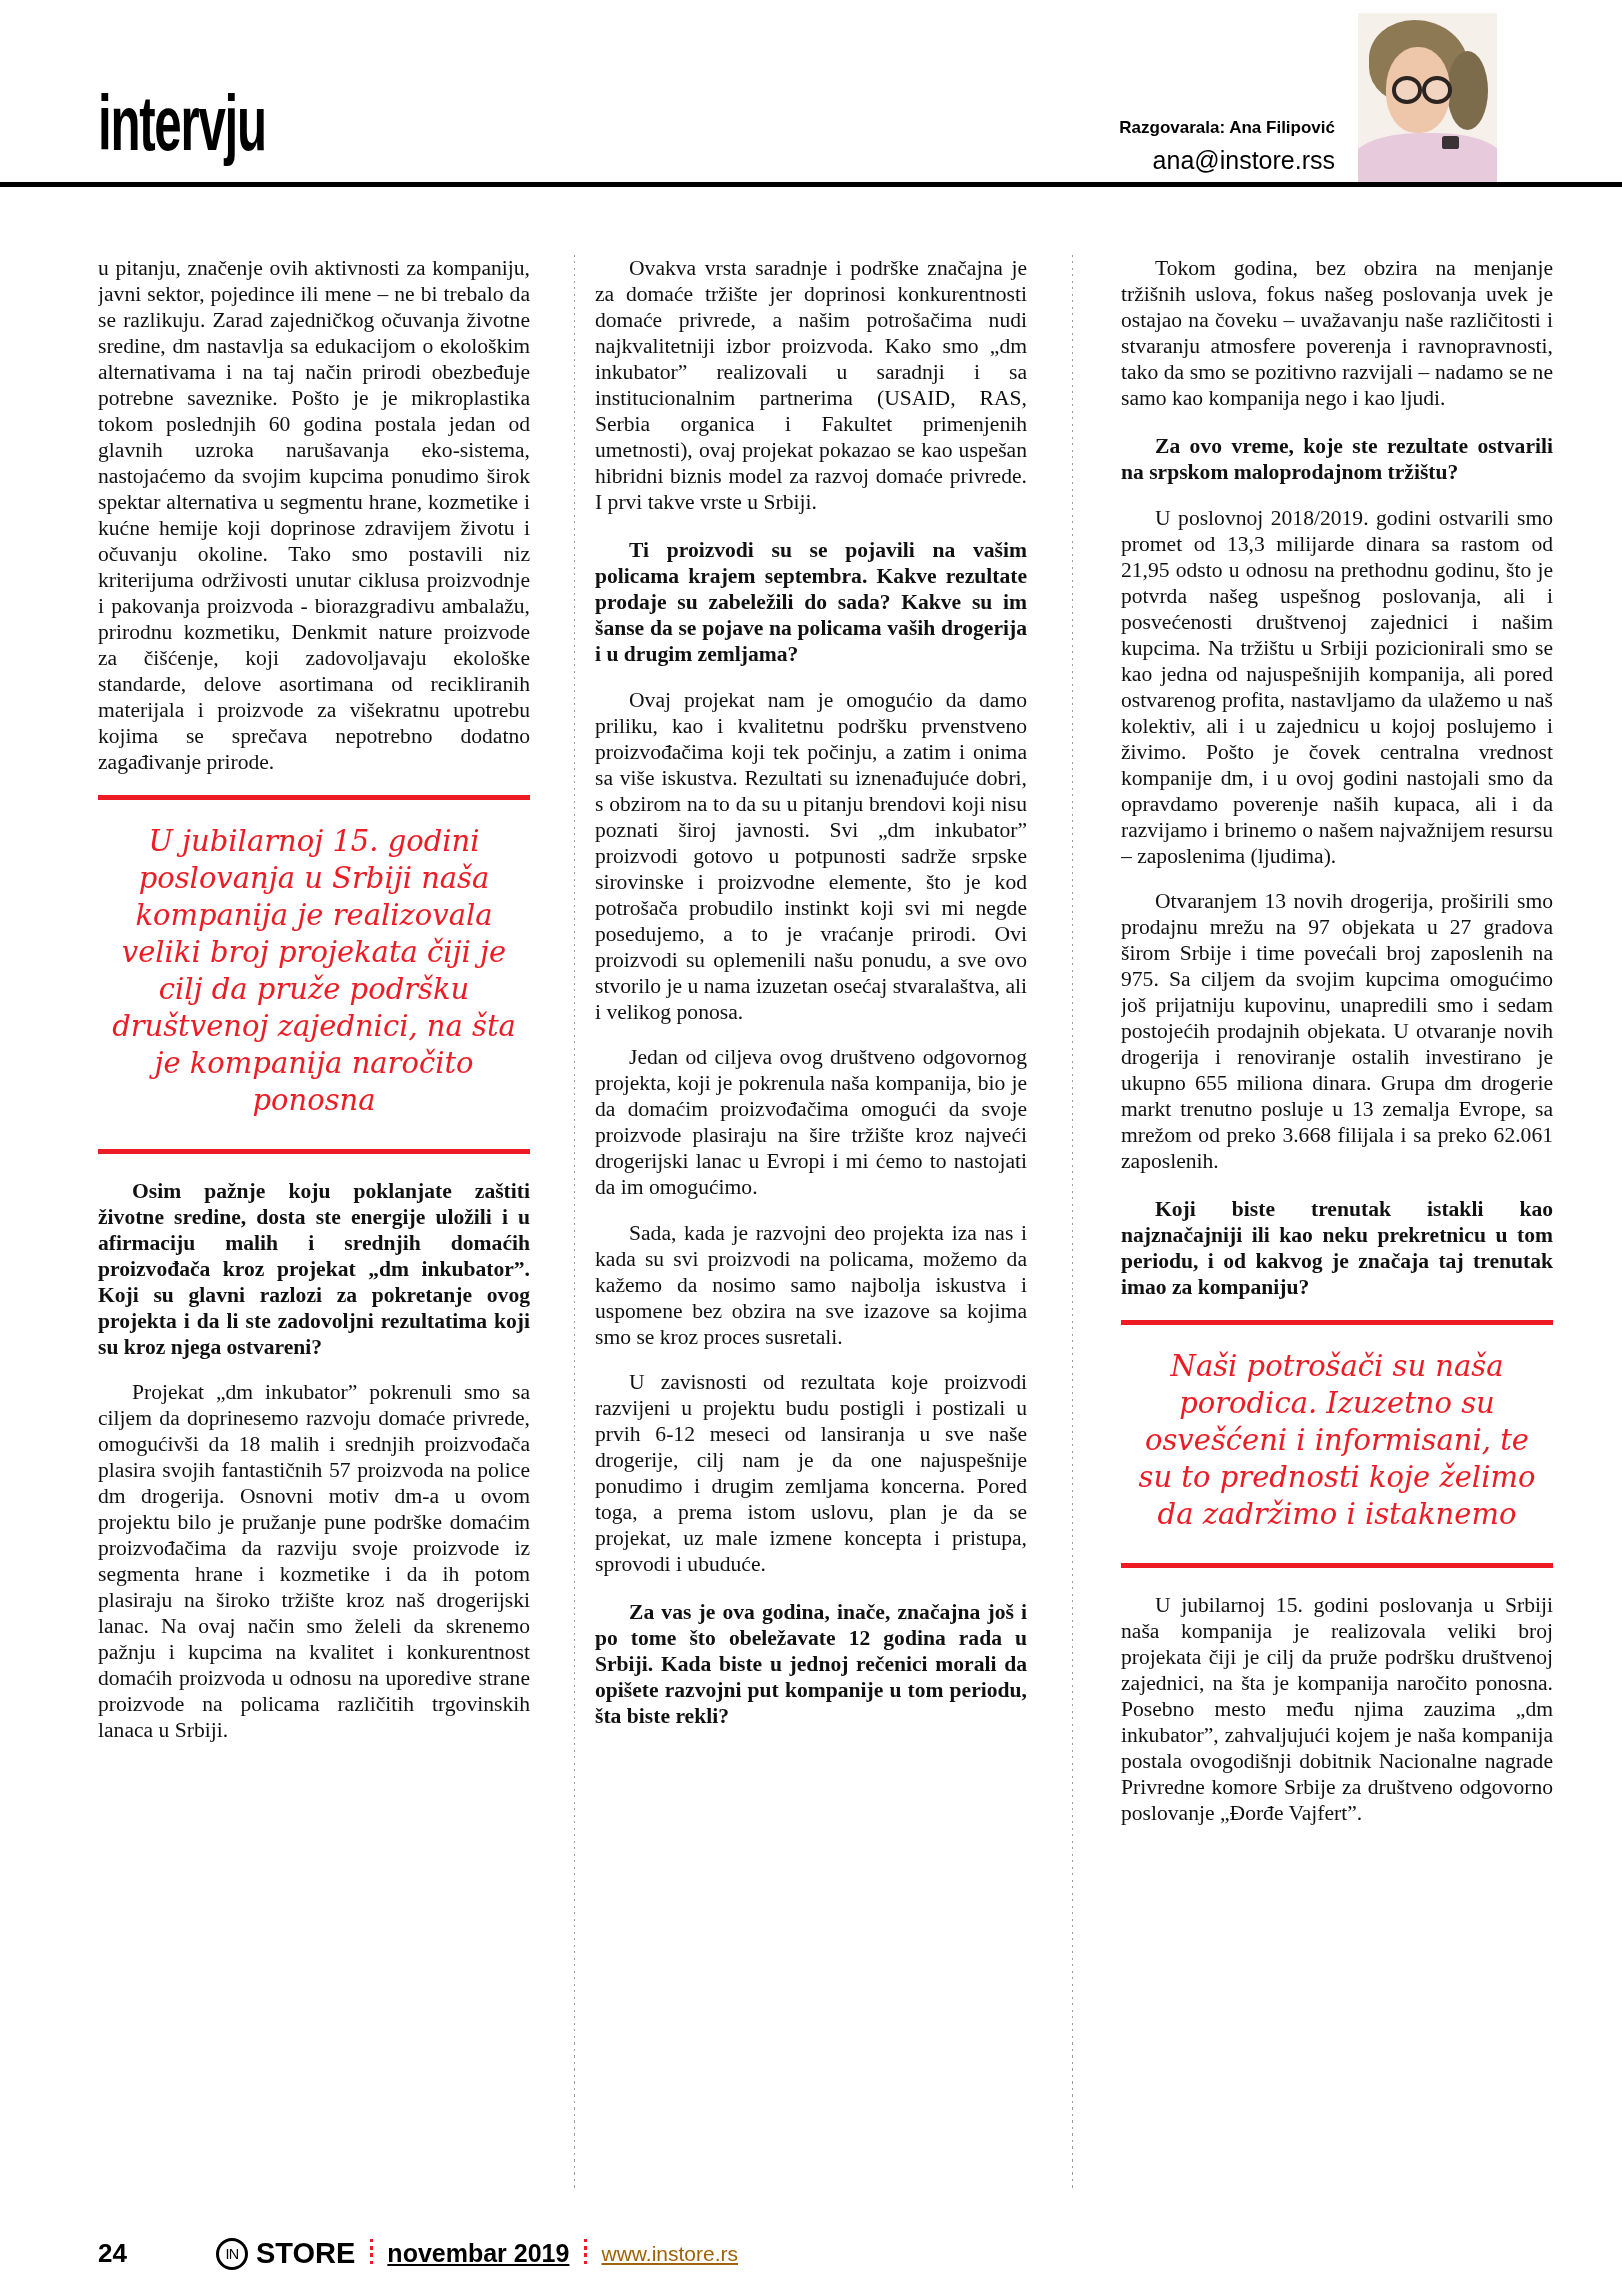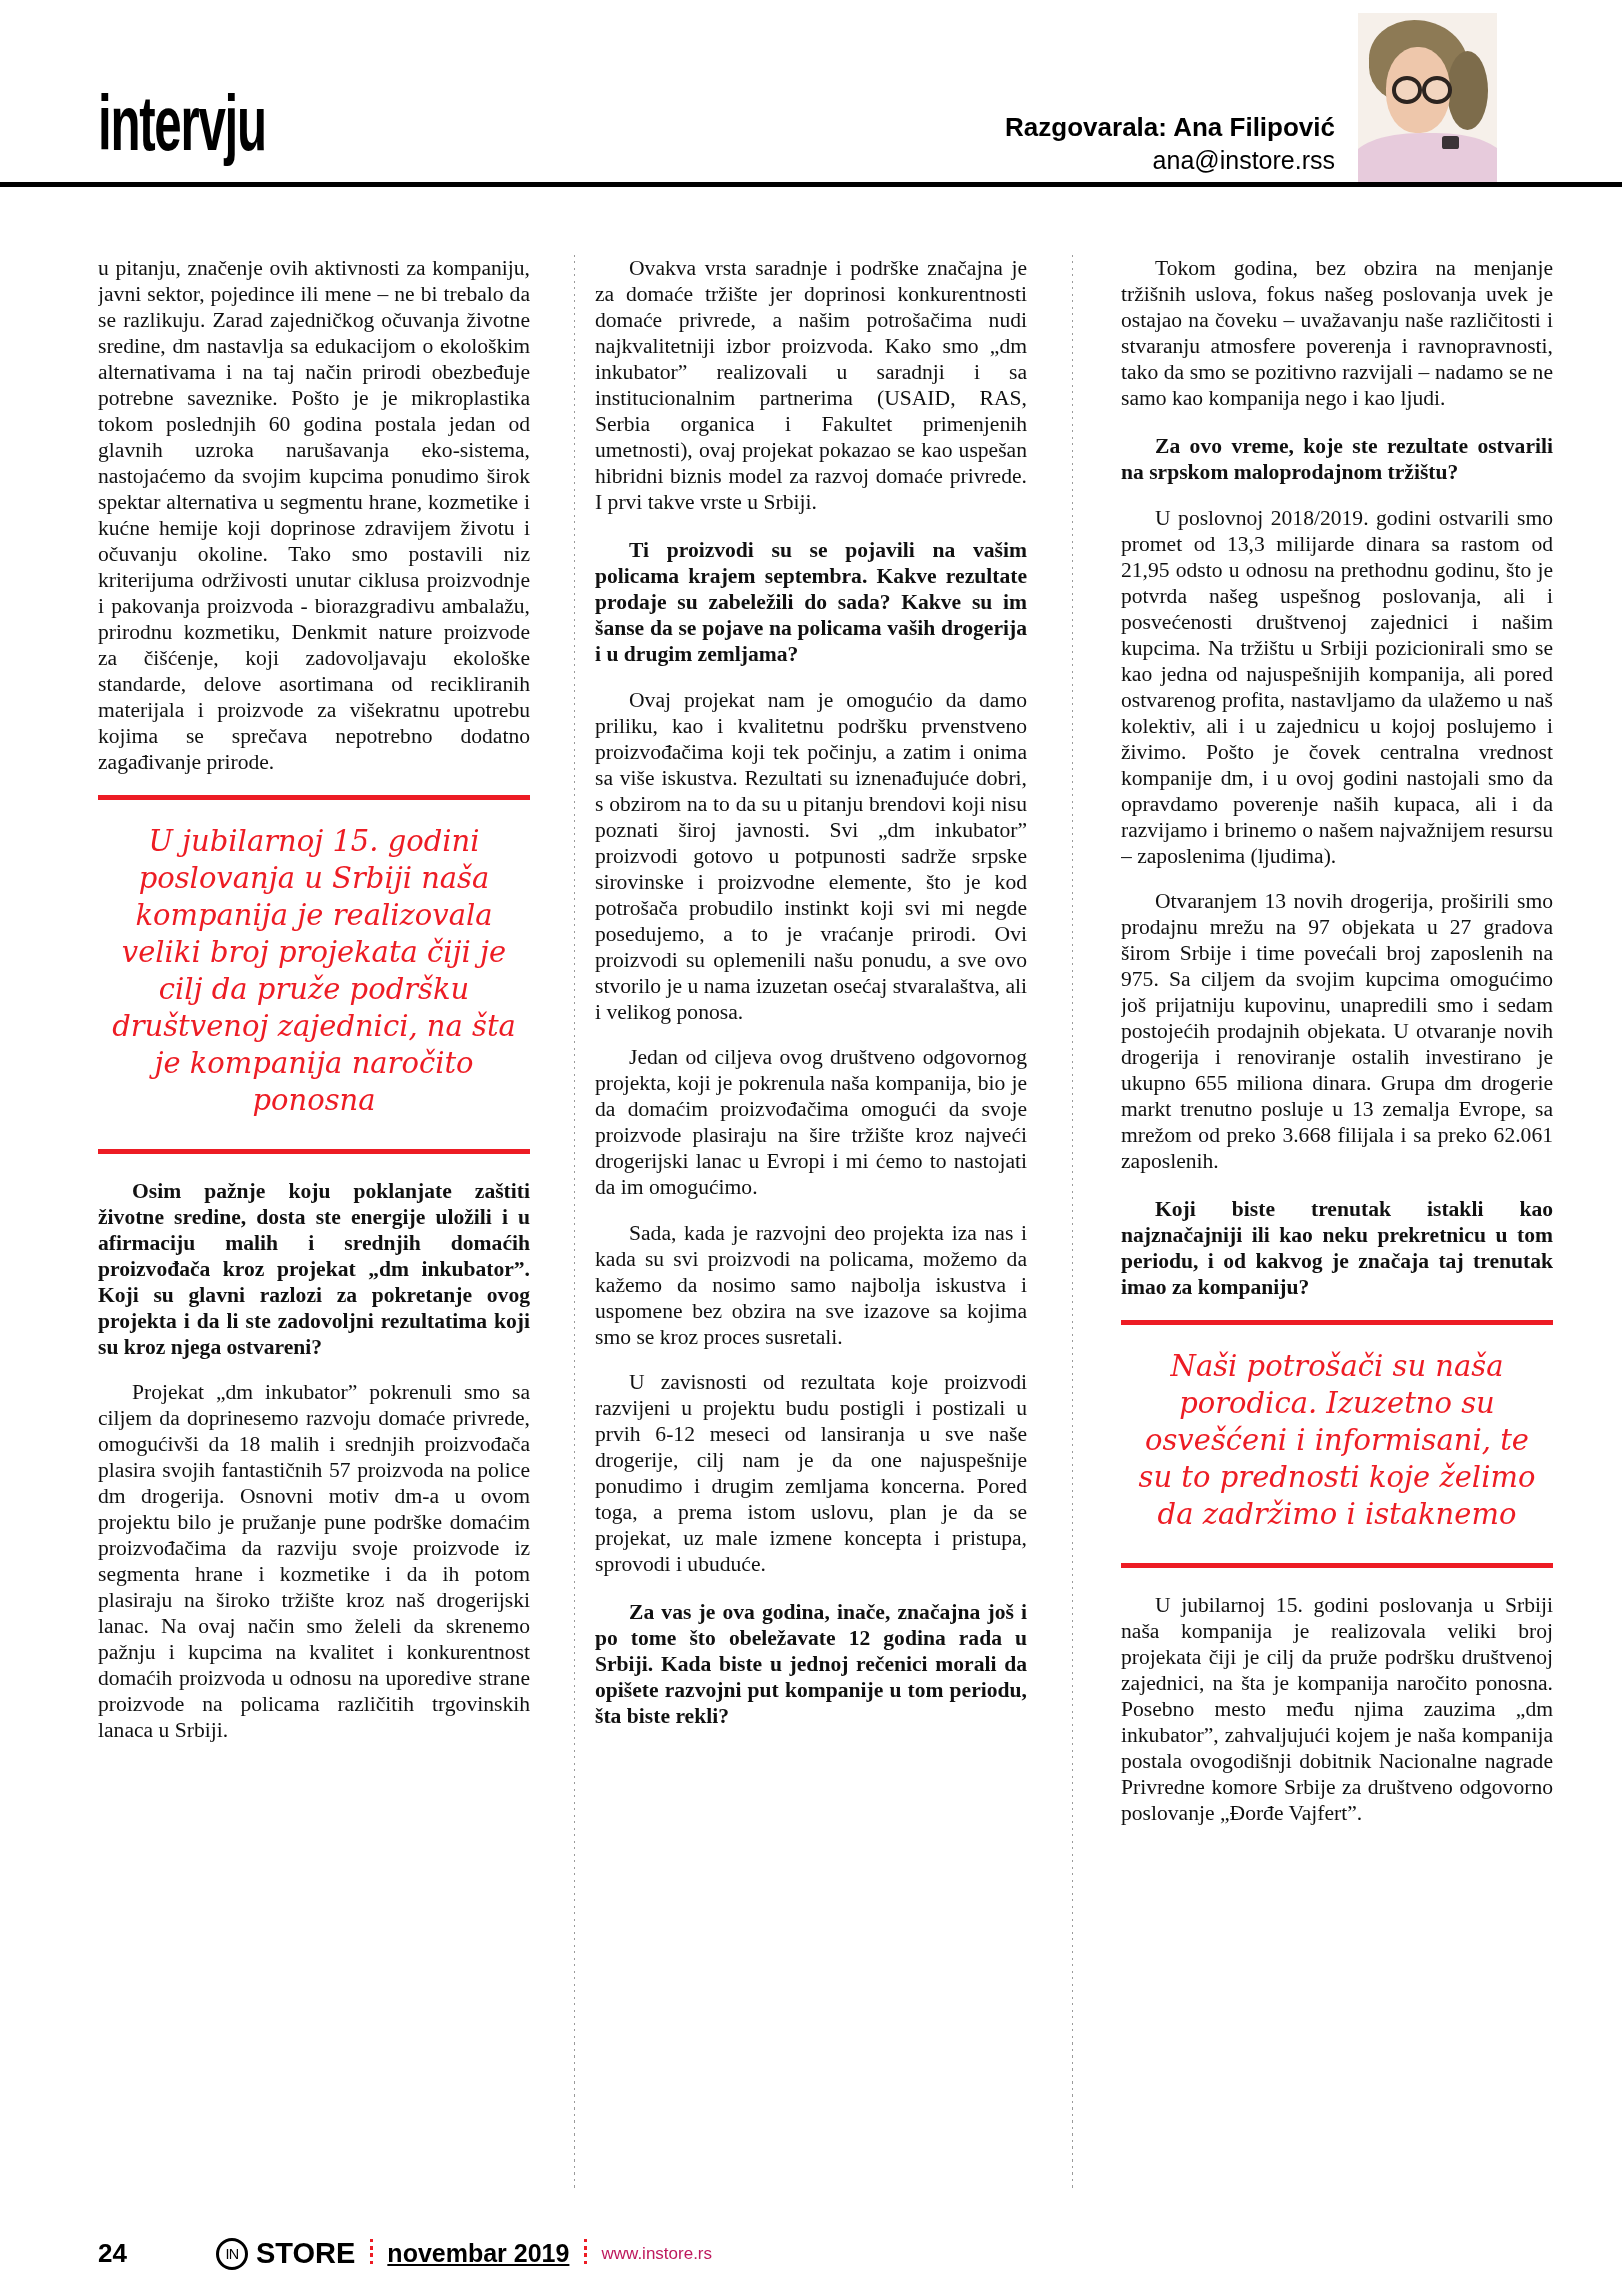--- a/index.html
+++ b/index.html
@@ -12,21 +12,21 @@
   .masthead{ position:absolute; left:98px; top:85px; }
   .masthead .section{
     display:inline-block; font-family:"Liberation Sans", sans-serif;
     font-weight:bold; font-size:77px; line-height:1; letter-spacing:-2px;
     transform:scaleX(0.64); transform-origin:left center; color:#000;
   }
   .byline{
     position:absolute; right:288px; top:111px; text-align:right;
     font-family:"Liberation Sans", sans-serif; color:#000;
   }
-  .byline .name{ font-weight:bold; font-size:26px; line-height:33px; }
+  .byline .name{ font-weight:bold; font-size:17px; line-height:33px; }
   .byline .email{ font-weight:normal; font-size:25px; line-height:33px; }
   .header-rule{ position:absolute; left:0; top:182px; width:1623px; height:5.2px; background:#000; }
 
   
   .photo{ position:absolute; left:1358px; top:13px; width:139px; height:171px;
           background:#f6f0ea; overflow:hidden; }
   .photo .hair{ position:absolute; left:10.5px; top:6.5px; width:99px; height:84px;
           background:#8d7a55; border-radius:52% 62% 46% 50%; }
   .photo .hair-side{ position:absolute; left:89px; top:38px; width:41px; height:79px;
           background:#7d6c4b; border-radius:50%; }
@@ -77,21 +77,21 @@
     width:26px; height:26px; border:3.3px solid #000; border-radius:50%;
     display:flex; align-items:center; justify-content:center;
     font-weight:normal; font-size:14.4px; letter-spacing:-0.7px;
   }
   .footer .logo-text{ font-weight:bold; font-size:29px; letter-spacing:0px; }
   .footer .dotsep{
     width:3.3px; height:29px; margin:0 14.4px;
     background:repeating-linear-gradient(to bottom,var(--red) 0 3.3px,transparent 3.3px 7.2px);
   }
   .footer .issue{ font-weight:bold; font-size:25px;text-decoration:underline; }
-  .footer .site{ font-weight:normal; font-size:17px; color:#be185d; }
+  .footer .site{ font-weight:normal; font-size:21px; color:#a16207;text-decoration:underline; }
 </style>
 </head>
 <body>
 
 <div class="masthead">
   <span class="section">intervju</span>
 </div>
 <div class="byline">
   <div class="name">Razgovarala: Ana Filipović</div>
   <div class="email">ana@instore.rss</div>

